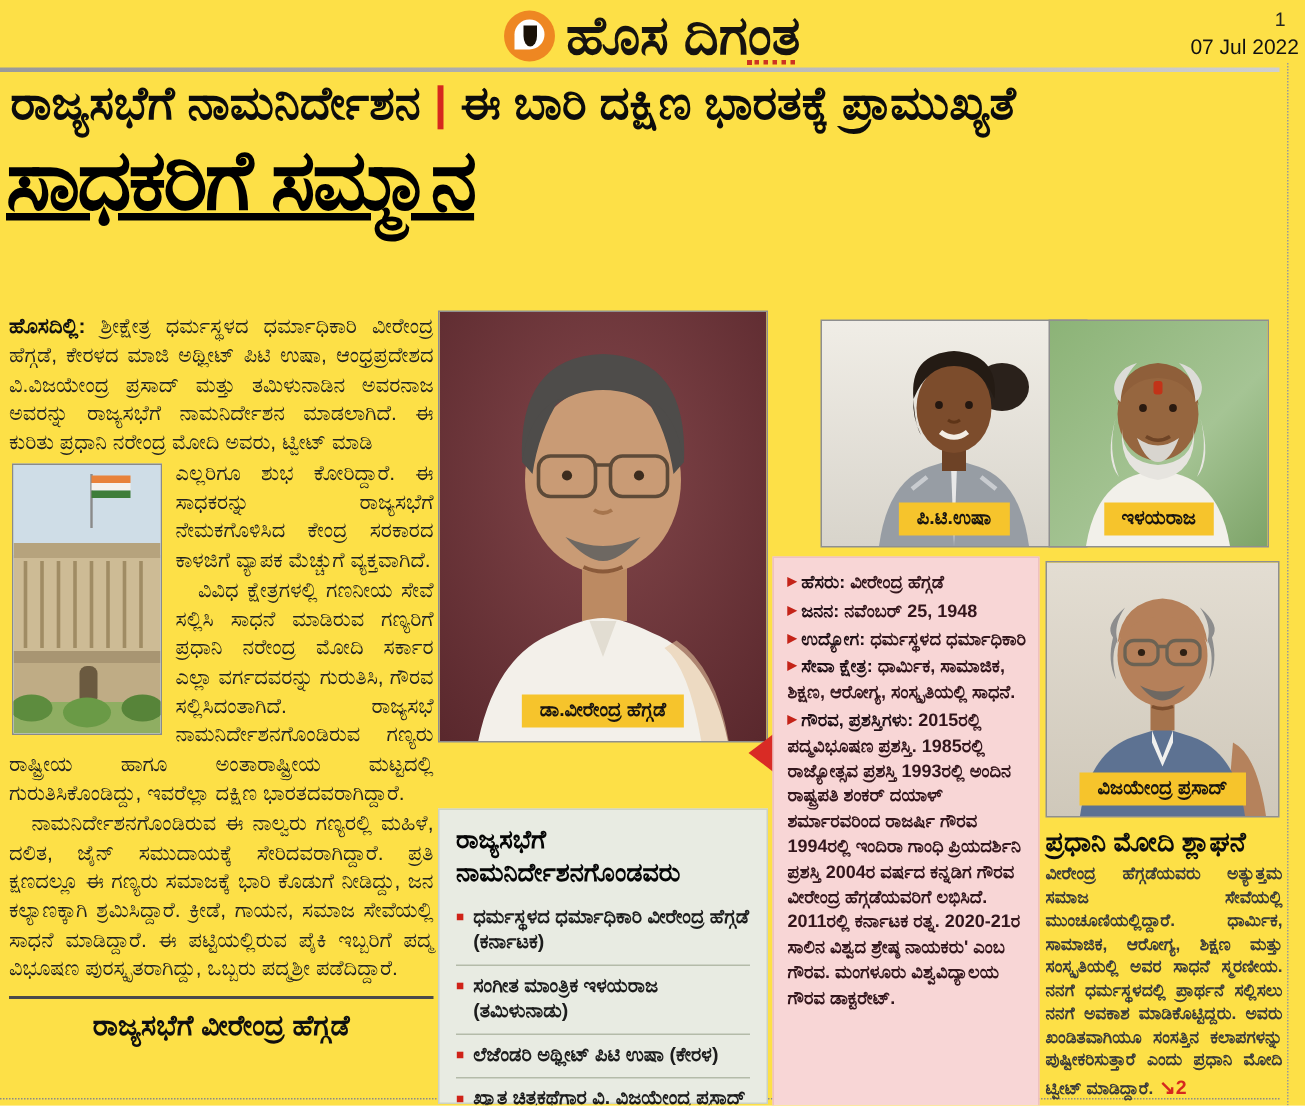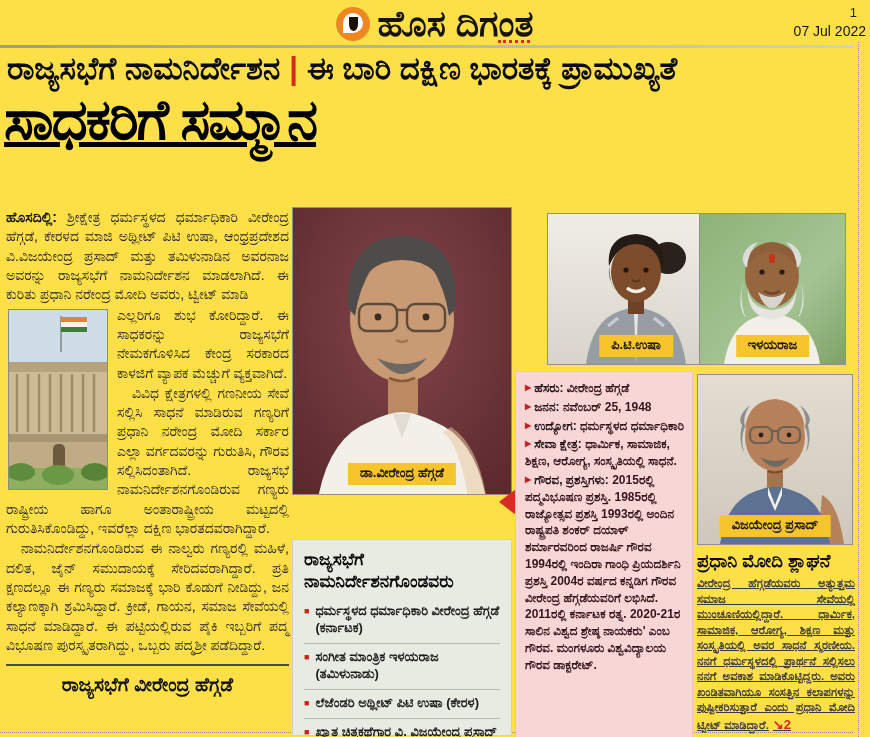--- a/index.html
+++ b/index.html
@@ -60,21 +60,21 @@
 
   
   .profile { position:absolute; left:515px; top:371px; width:178px; height:452px; background:#f8d6d6; border:1px solid #eec1c1; padding:8px 0 6px 9px; font-size:12px; line-height:1.4; font-weight:700; color:#33161c; }
   .profile-item { margin-bottom:2px; text-align:left; }
   .tri-bullet { color:#c42318; font-size:8px; margin-right:3px; vertical-align:2px; }
   .profile-label { font-weight:800; color:#201016; }
 
   
   .modi { position:absolute; left:697px; top:551px; width:158px; }
   .modi-heading { font-size:18px; font-weight:800; color:#0d0d0d; margin-bottom:4px; }
-  .modi-body { font-size:11.5px; line-height:1.35; font-weight:600; text-align:justify; color:#3a3a3a;text-decoration:underline; }
+  .modi-body { font-size:11.5px; line-height:1.35; font-weight:600; text-align:justify; color:#3a3a3a; }
   .jump-mark { color:#d6281e; font-weight:800; font-size:13px; white-space:nowrap; margin-left:4px; }
 </style>
 </head>
 <body>
 
 <div class="page">
 
   <div class="masthead">
     <span class="logo-circle">
         <span class="bird"></span>

